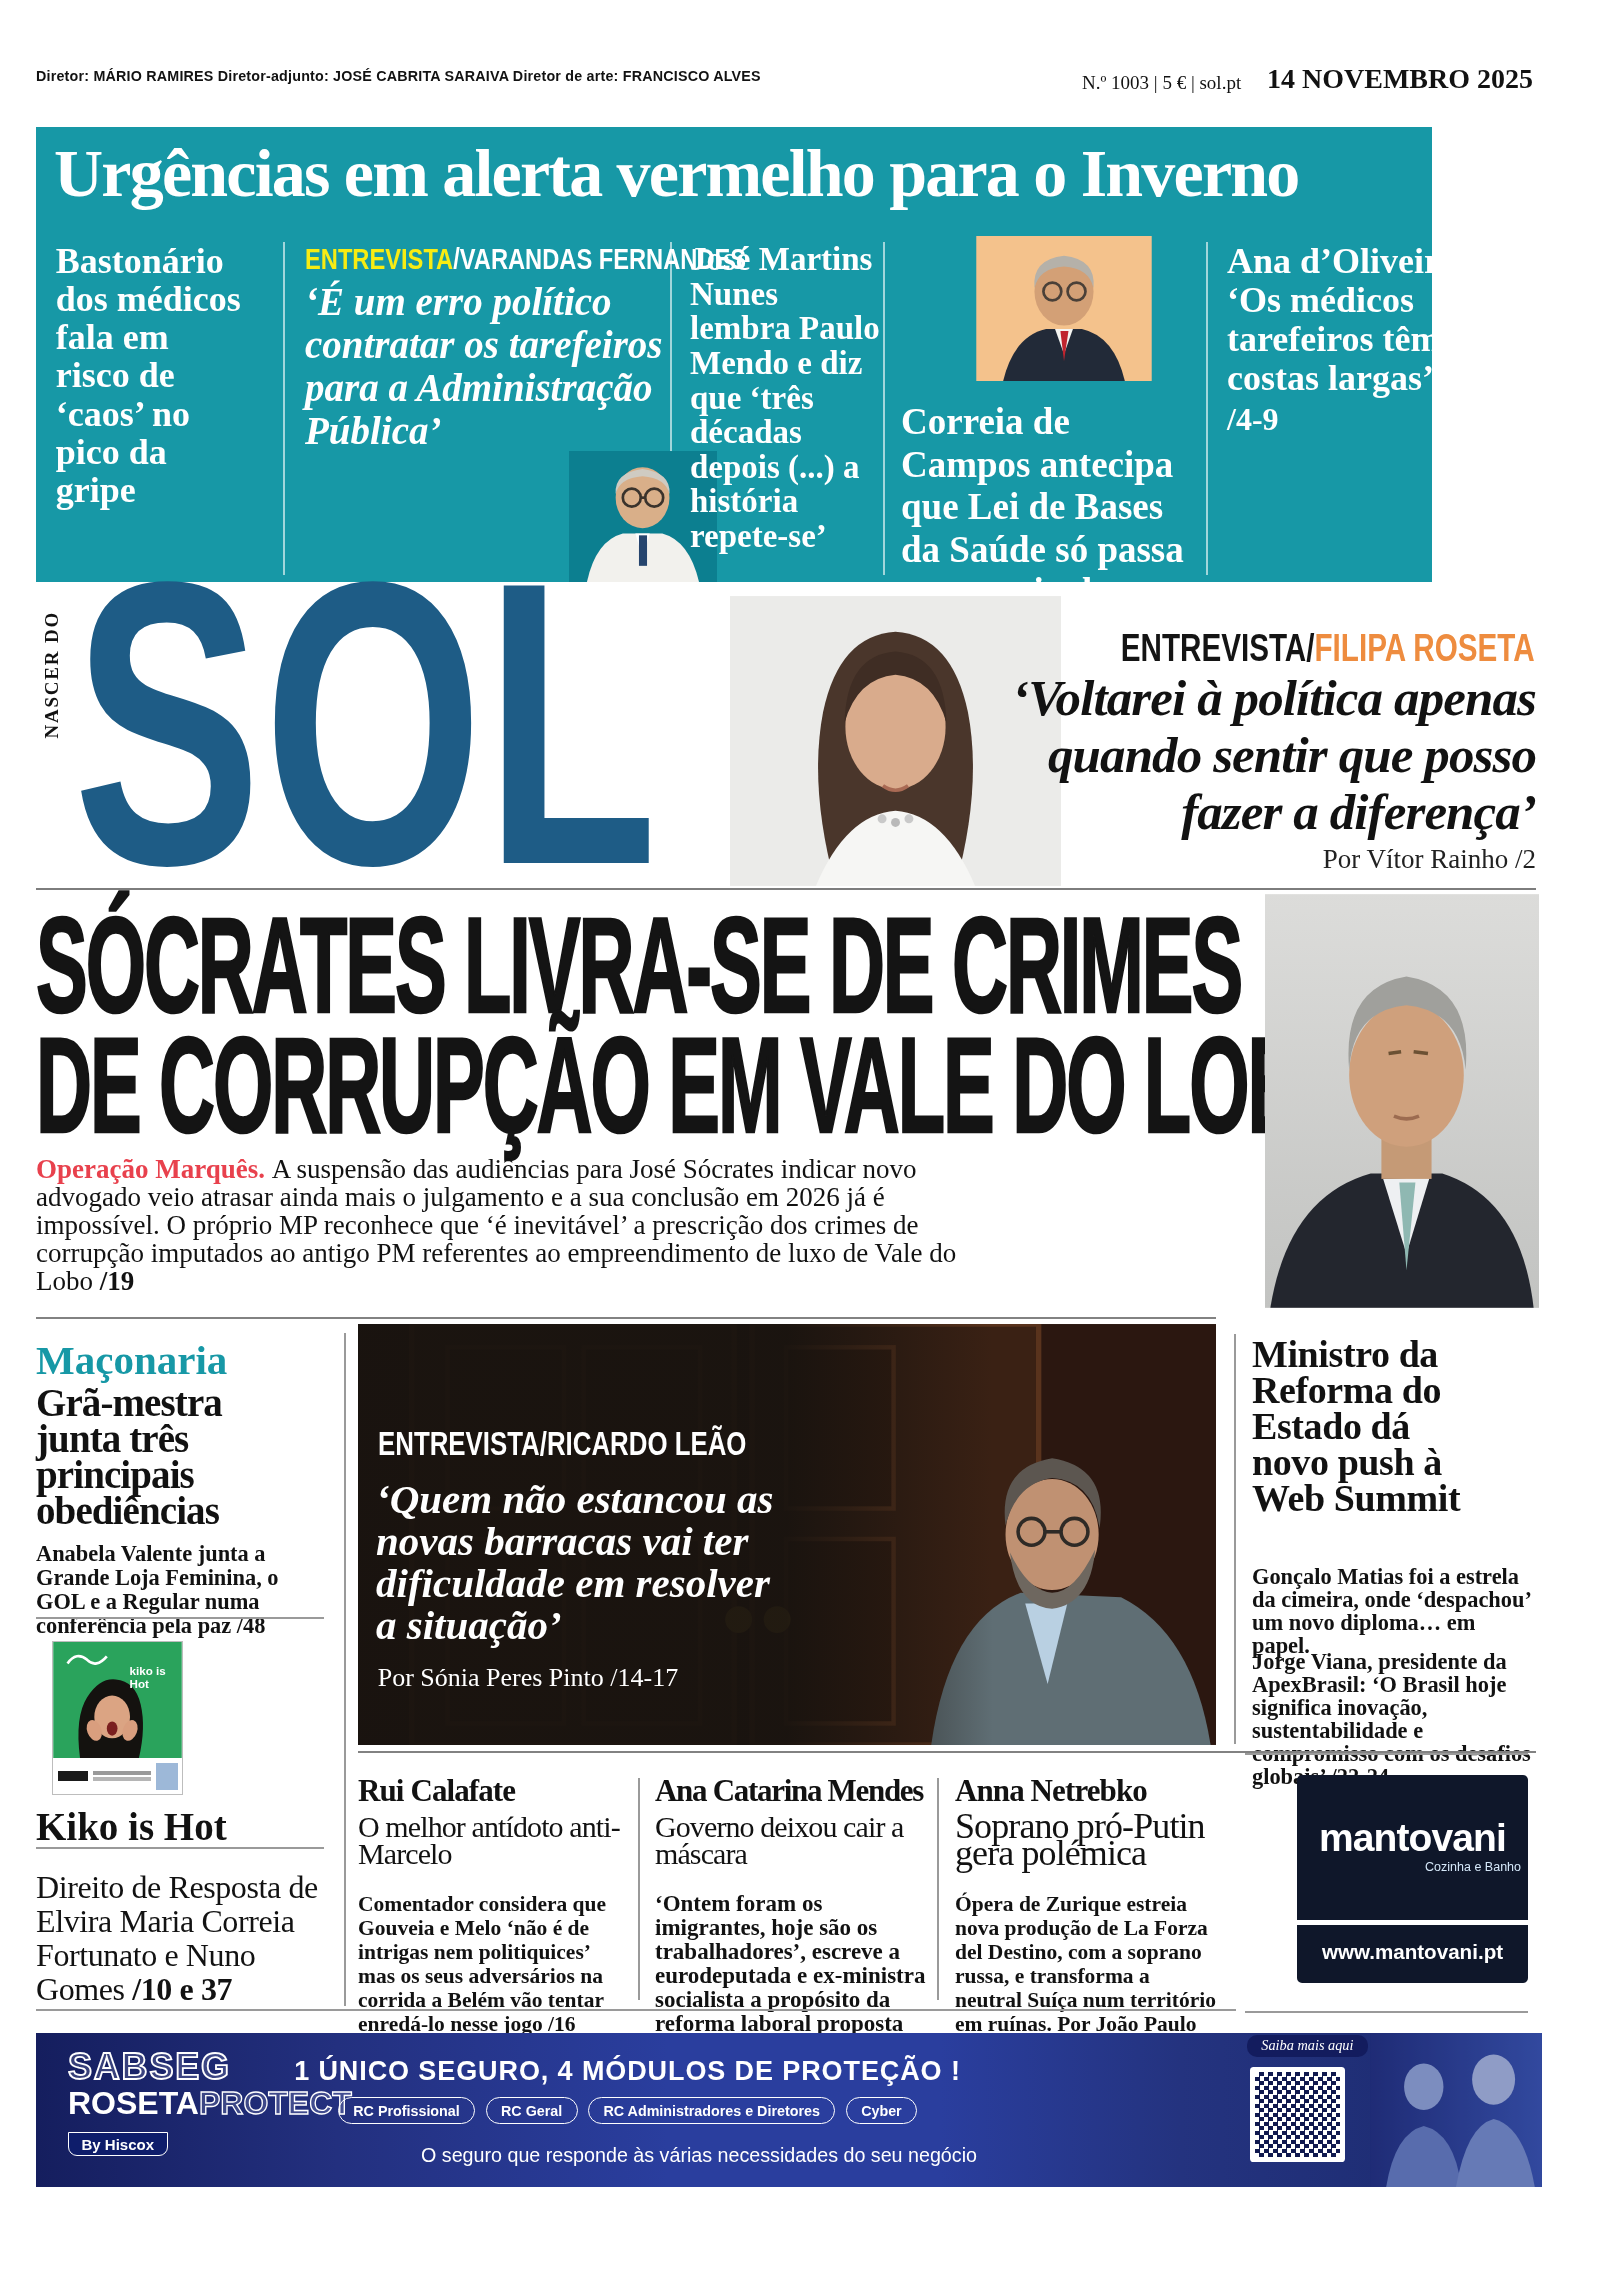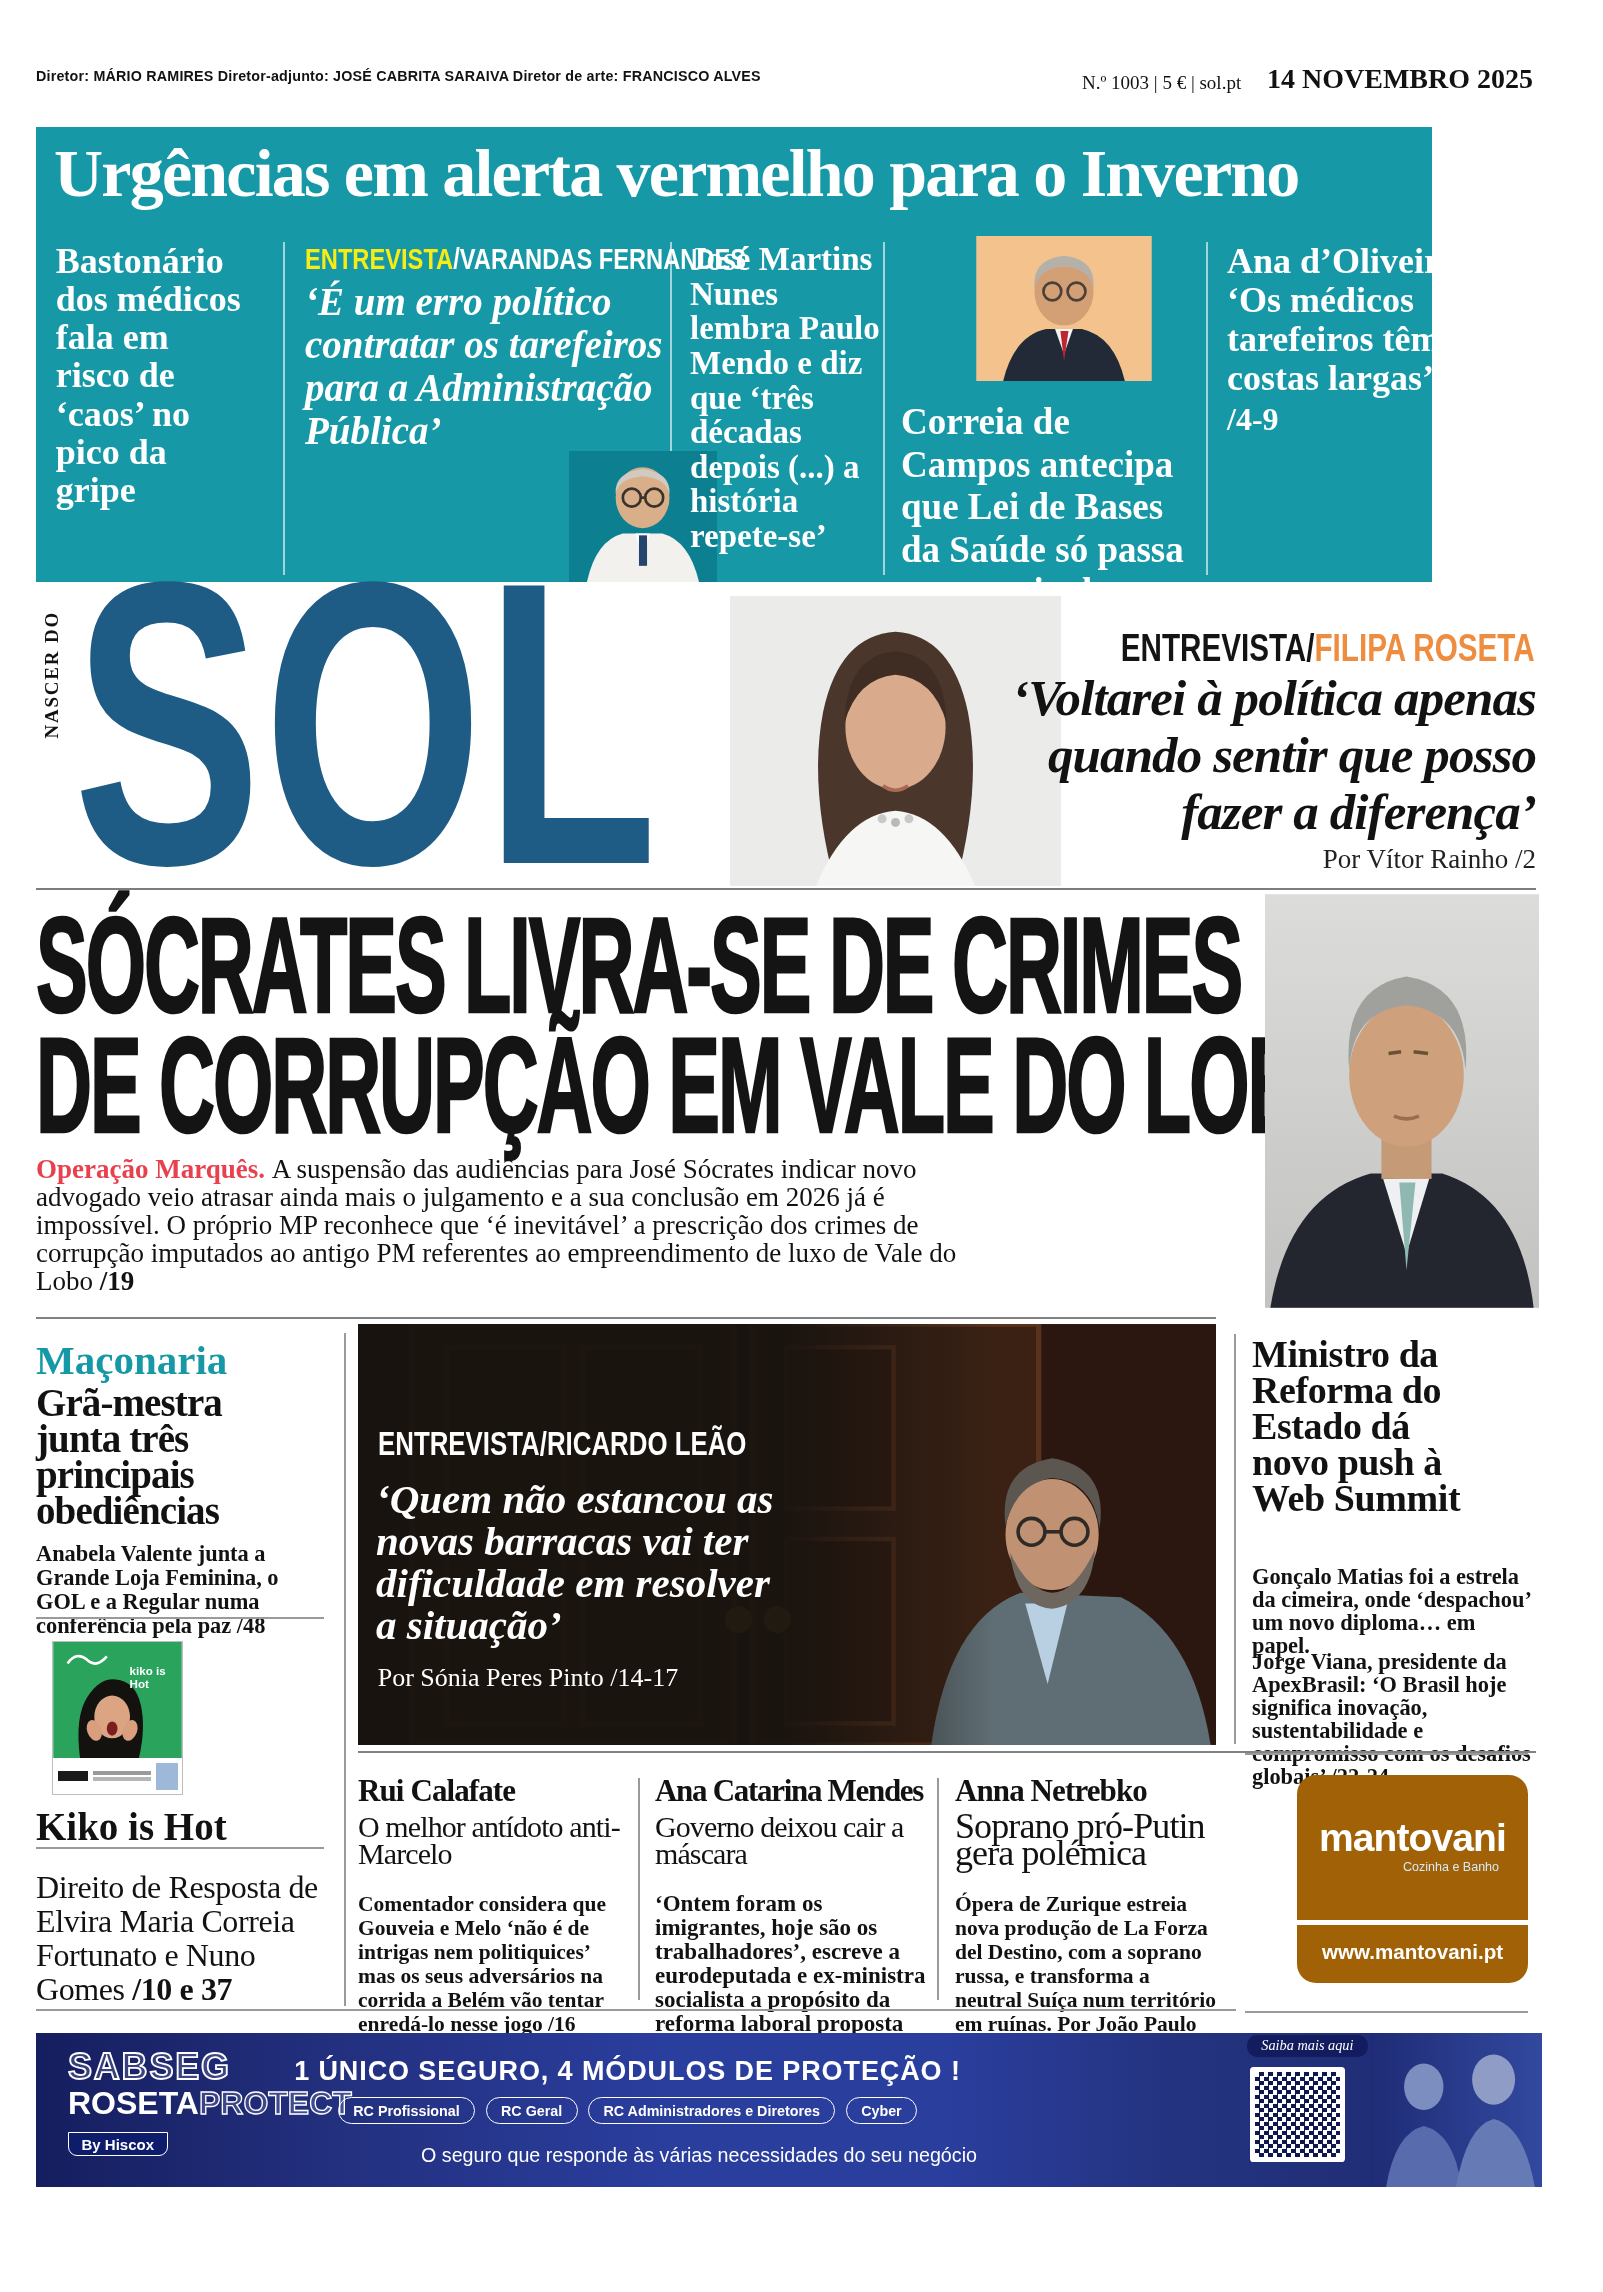--- a/index.html
+++ b/index.html
@@ -24,22 +24,22 @@
   .bcol{position:absolute;color:#fff;font-weight:bold;font-family:"Liberation Serif",serif}
   
   #sabseg{position:absolute;left:36px;top:2033px;width:1506px;height:154px;overflow:hidden;
           background:linear-gradient(90deg,#151e5e 0%,#23307f 20%,#2a3e9e 42%,#2a3e9e 60%,#24337f 76%,#1b2a6e 100%)}
   .pill{border:1.8px solid #fff;border-radius:18px;padding:4.5px 14.3px;color:#fff;
         font:bold 14.3px "Liberation Sans",sans-serif;white-space:nowrap}
   .stroke{color:rgba(255,255,255,.14);-webkit-text-stroke:1.8px #ffffff}
   .stroke-thin{color:rgba(255,255,255,.14);-webkit-text-stroke:1.3px #ffffff}
   .qr{position:absolute;background:#fff;border-radius:3.6px;padding:5.4px}
   .qr>div{width:100%;height:100%;background:repeating-conic-gradient(#10194f 0% 25%,#ffffff 0% 50%);background-size:9px 9px}
-  #mantovani{position:absolute;left:1297px;top:1775px;width:231px;height:208px;border-radius:19px;
-             background:#a16207;overflow:hidden;font-family:"Liberation Sans",sans-serif;color:#fff}
+  #mantovani{position:absolute;left:1297px;top:1775px;width:231px;height:208px;border-radius:5px;
+             background:#0f172a;overflow:hidden;font-family:"Liberation Sans",sans-serif;color:#fff}
   .cover{position:absolute;left:52px;top:1641px;width:131px;height:154px;background:#fff;border:0.9px solid #bdbdbd;box-sizing:border-box}
 </style>
 </head>
 <body>
 
 <div id="page">
 
   <div class="abs sans b" style="left:36px;top:68px;font-size:14.3px;letter-spacing:0.2px">Diretor: MÁRIO RAMIRES Diretor-adjunto: JOSÉ CABRITA SARAIVA Diretor de arte: FRANCISCO ALVES</div>
   <div class="abs serif" style="left:1082px;top:72px;font-size:19px">N.º 1003 | 5 € | sol.pt</div>
   <div class="abs serif b" style="left:1267px;top:63px;width:269px;text-align:left;font-size:28px">14 NOVEMBRO 2025</div>
@@ -239,21 +239,21 @@
 
   <div class="abs" style="left:955px;top:1773px;width:265px">
     <div class="serif b" style="font-size:31px;letter-spacing:-0.9px">Anna Netrebko</div>
     <div class="serif" style="font-size:36px;line-height:27px;letter-spacing:-0.9px;margin-top:3.6px">Soprano pró-Putin gera polémica</div>
     <div class="serif" style="font-size:21.5px;line-height:24px;font-weight:600;margin-top:25px">Ópera de Zurique estreia nova produção de La Forza del Destino, com a soprano russa, e transforma a neutral Suíça num território em ruínas. Por João Paulo André /32-34</div>
   </div>
 
   <div class="hrule" style="left:1245px;top:1753px;width:283px;background:#9a9a9a"></div>
   <div id="mantovani">
     <div style="text-align:center;margin-top:41px;font-size:39px;font-weight:bold;letter-spacing:-0.9px">mantovani</div>
-    <div style="text-align:right;padding-right:29px;font-size:12.5px;color:#d6e9fa">Cozinha e Banho</div>
+    <div style="text-align:right;padding-right:7px;font-size:12.5px;color:#d6e9fa">Cozinha e Banho</div>
     <div style="position:absolute;left:0;top:145px;width:100%;height:5.4px;background:#fff"></div>
     <div style="position:absolute;left:0;top:165px;width:100%;text-align:center;font-size:20.6px;font-weight:bold">www.mantovani.pt</div>
   </div>
   <div class="hrule" style="left:1245px;top:2011px;width:283px;background:#9a9a9a"></div>
 
   <div class="hrule" style="left:36px;top:2009px;width:1200px;background:#9a9a9a"></div>
 
   <div id="sabseg">
     <div class="abs sans b stroke" style="left:32px;top:12.5px;font-size:36px;letter-spacing:1.8px">SABSEG</div>
     <div class="abs sans" style="left:32px;top:52px;font-size:32px">

